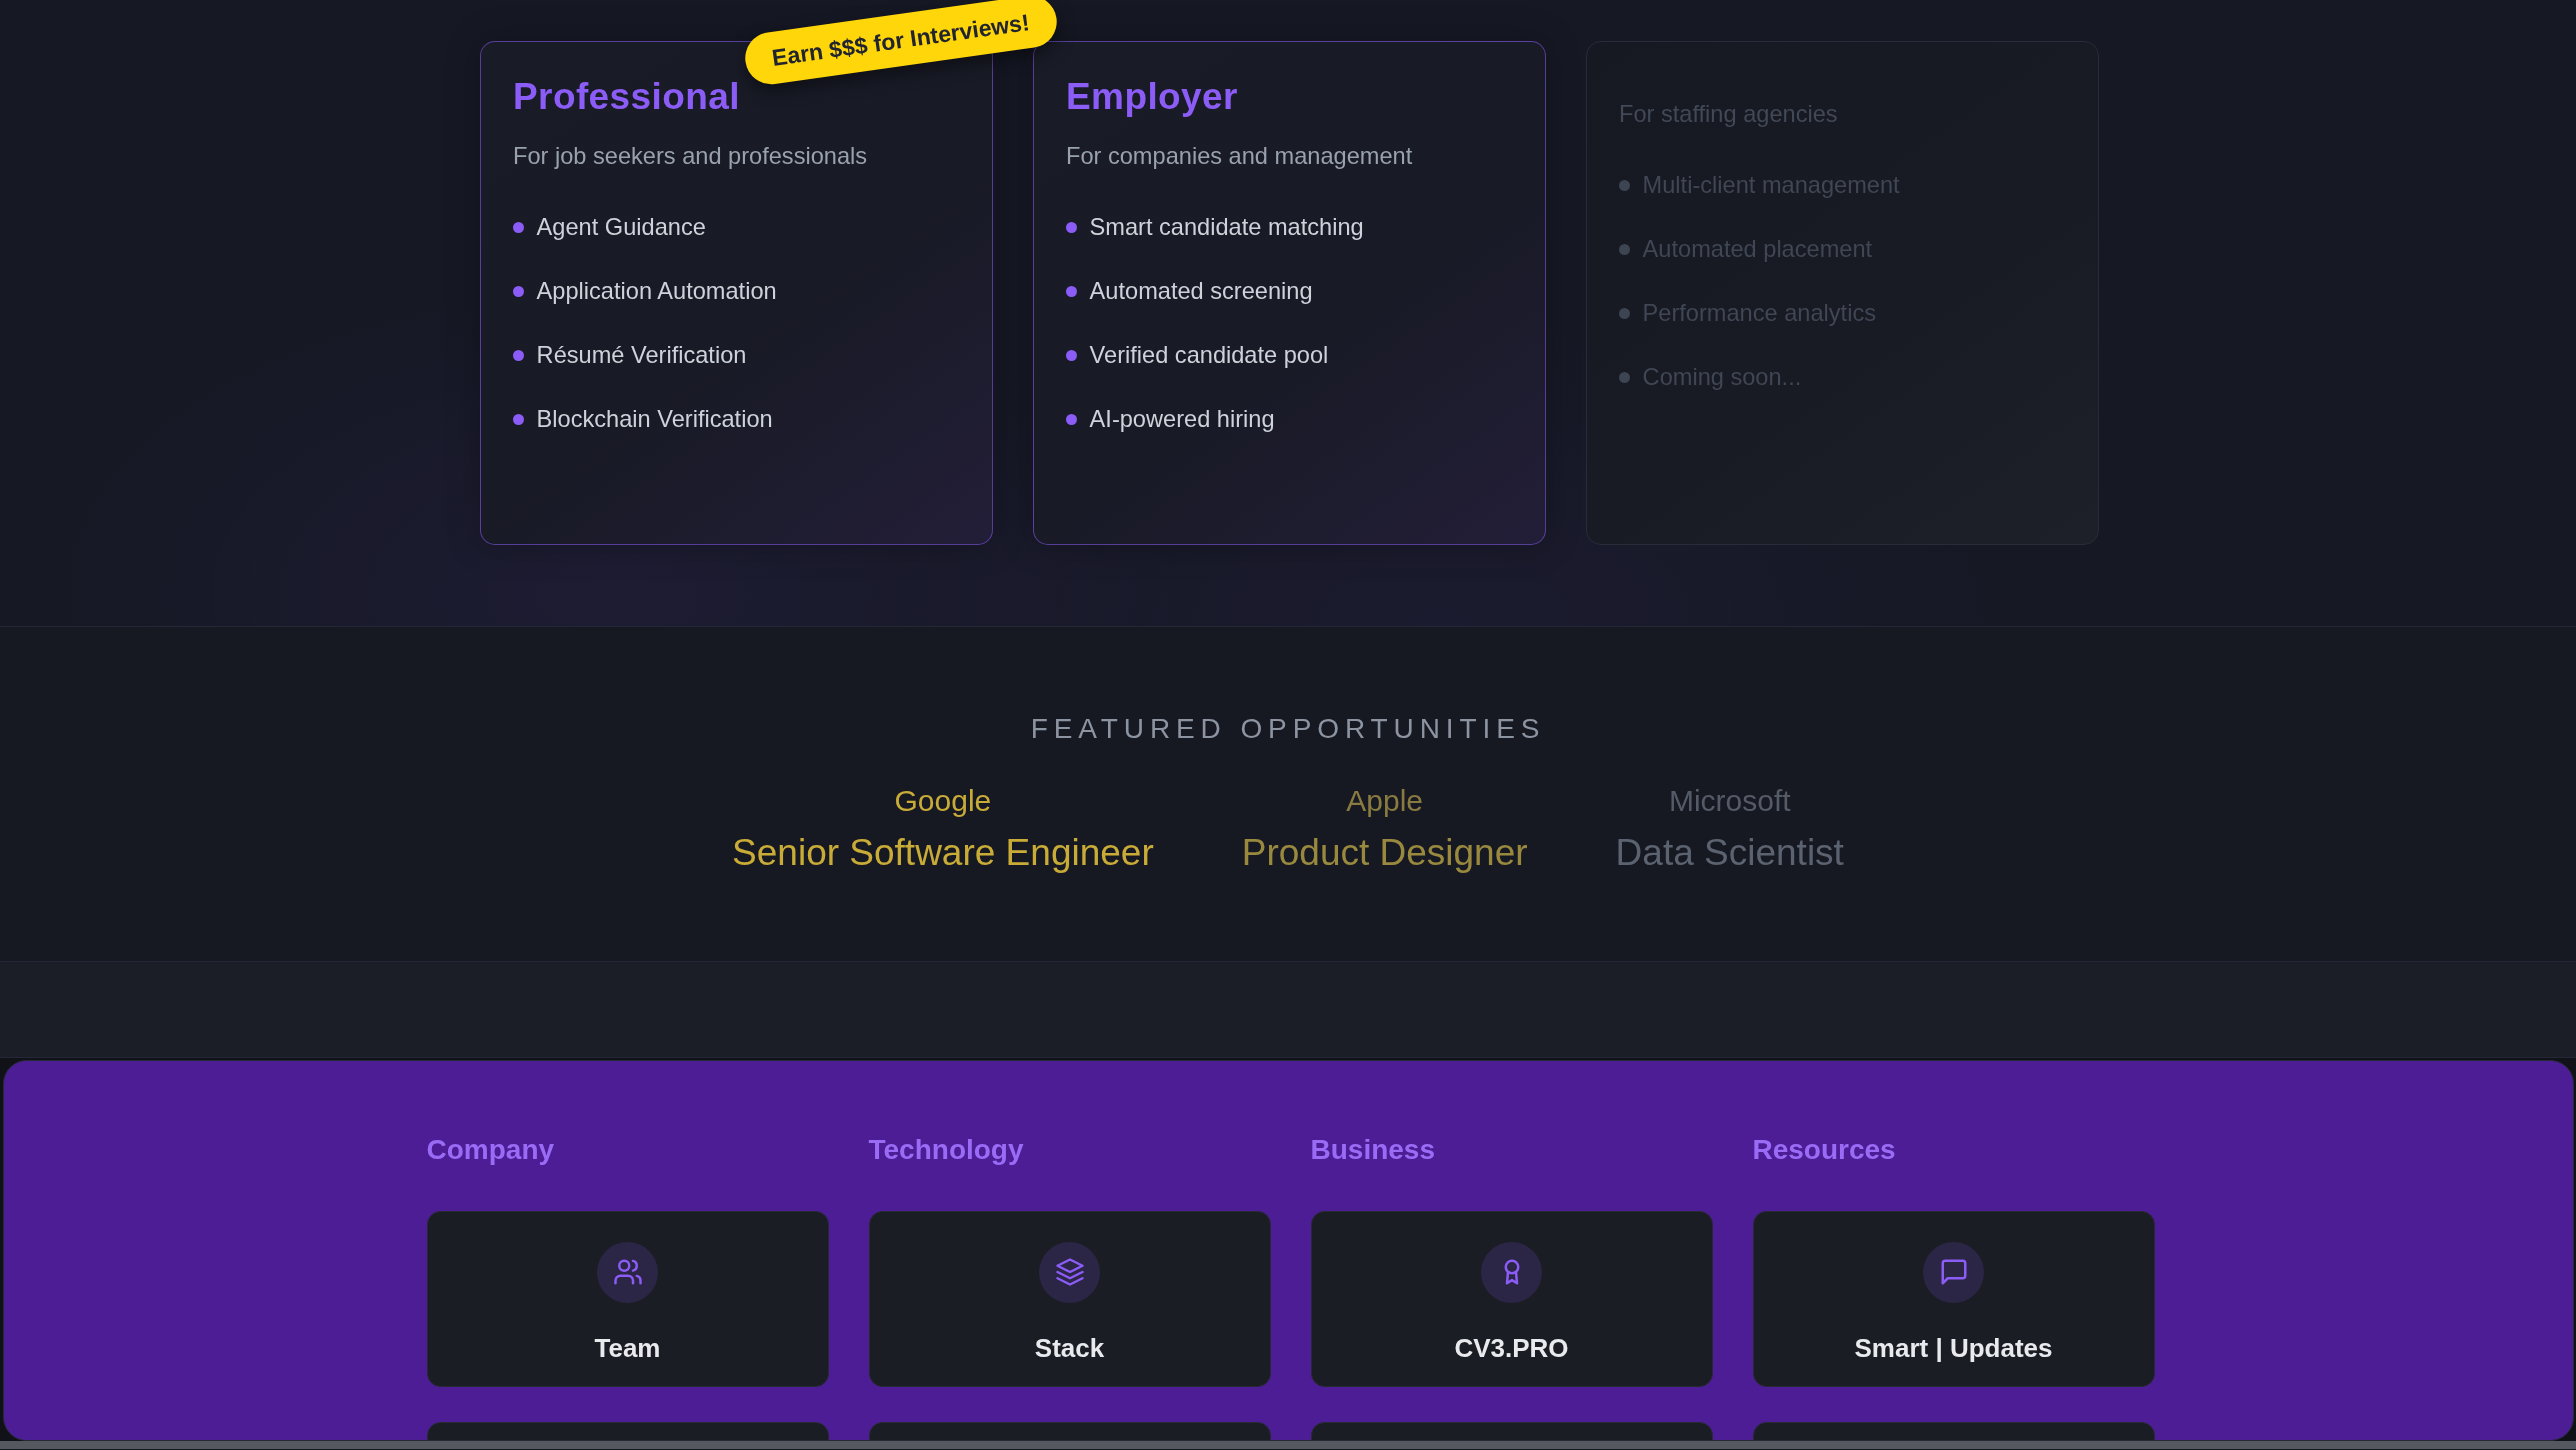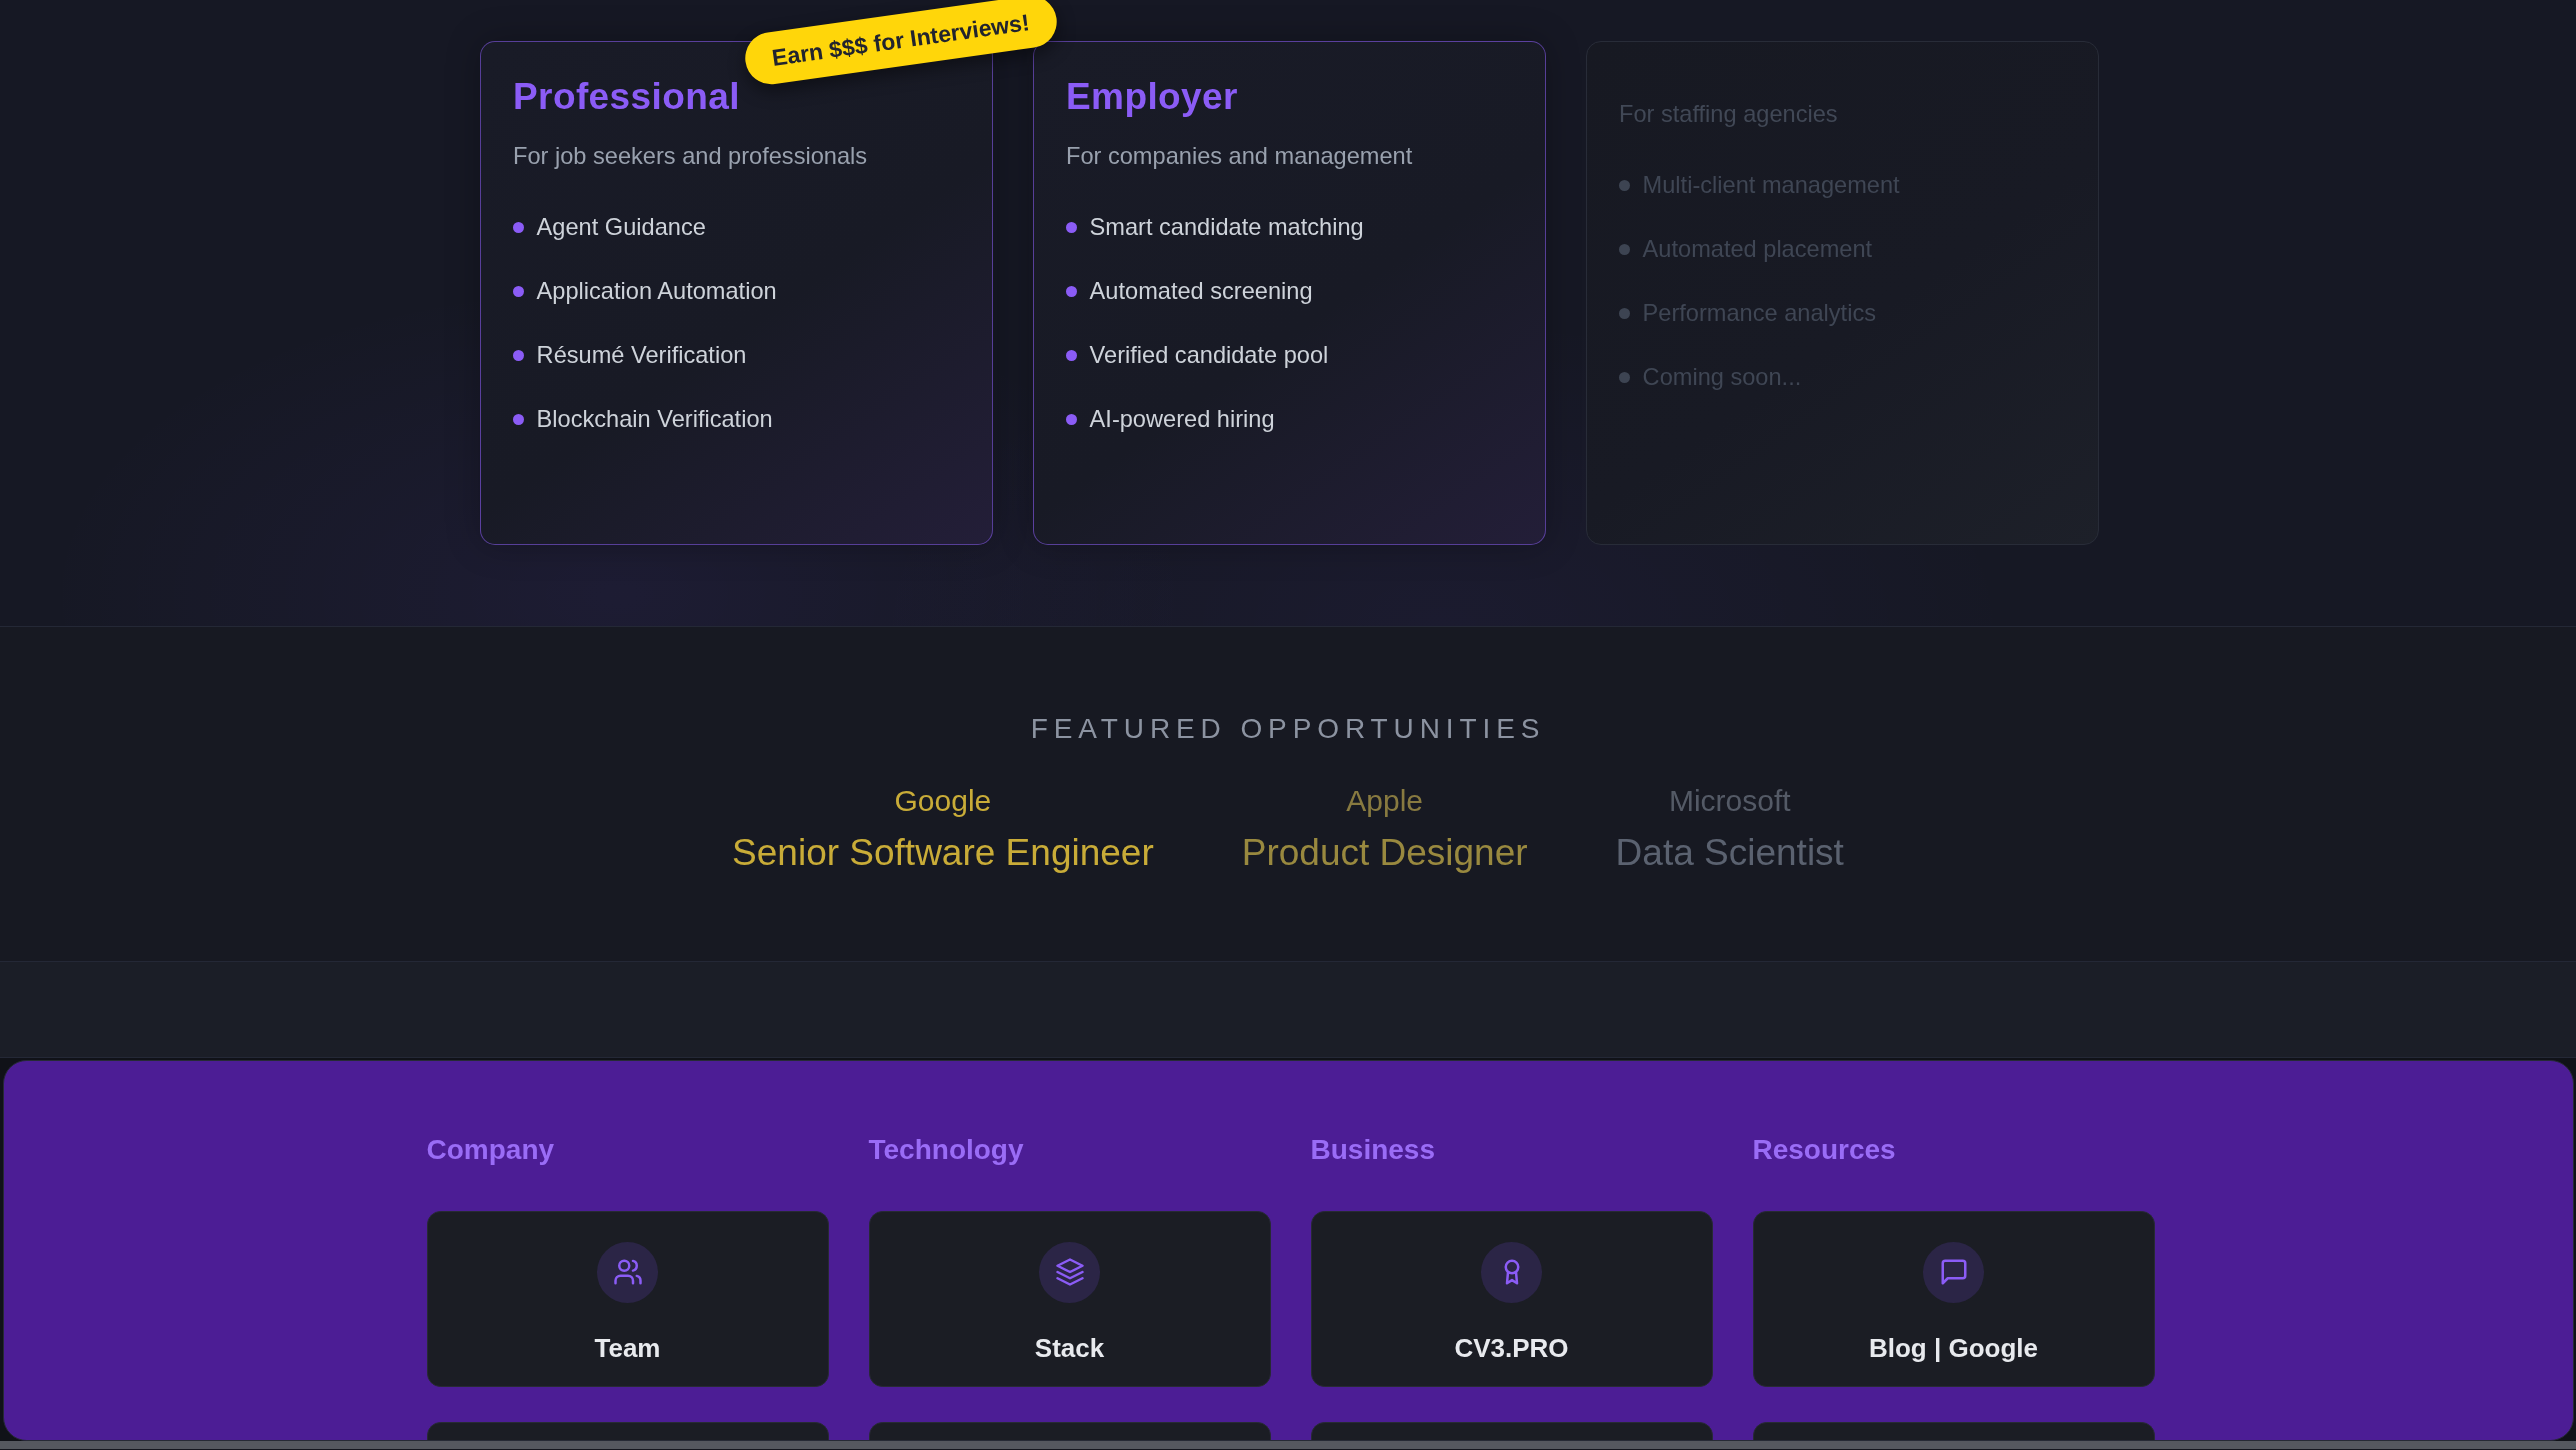--- a/index.html
+++ b/index.html
@@ -229,21 +229,21 @@
         </div>
 
         <div class="fcol">
           <div class="fcol-heading">Resources</div>
           <div class="fcard">
             <span class="icircle">
               <svg viewBox="0 0 24 24" fill="none" stroke="currentColor" stroke-width="2" stroke-linecap="round" stroke-linejoin="round">
                   <path d="M21 15a2 2 0 0 1-2 2H7l-4 4V5a2 2 0 0 1 2-2h14a2 2 0 0 1 2 2z"></path>
                 </svg>
             </span>
-            <span class="flabel">Blog | Google</span>
+            <span class="flabel">Smart | Updates</span>
           </div>
           <div class="fcard stub">
             
           </div>
         </div>
 
       </div>
     </div>
     <div class="bottom-strip"></div>
   </section>

